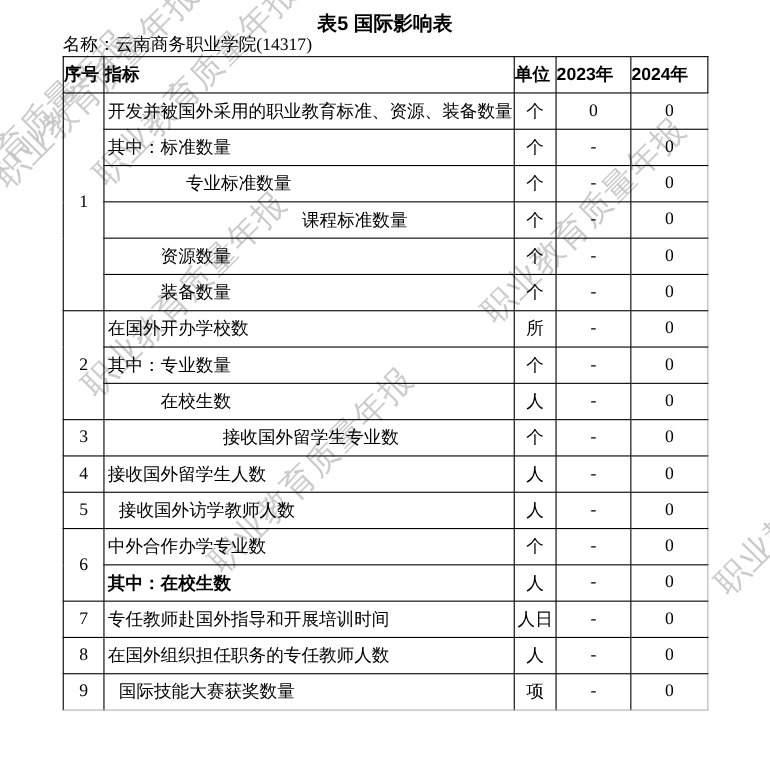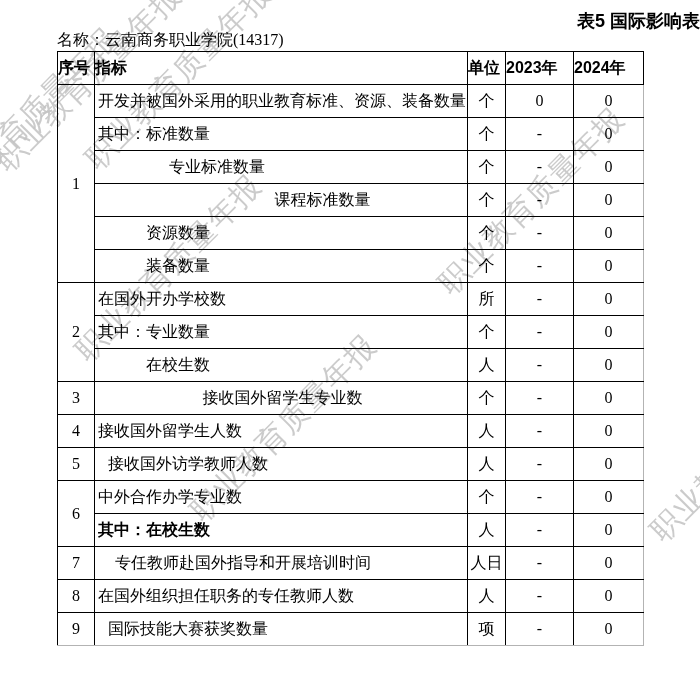--- a/index.html
+++ b/index.html
@@ -10,21 +10,21 @@
   }
   
   .wm-layer { position:absolute; inset:0; z-index:1; pointer-events:none; }
   .wm {
     position:absolute; font-size:30px; line-height:30px; letter-spacing:1px;
     white-space:nowrap; transform:rotate(-45deg); transform-origin:0 0;
     font-family:"Liberation Serif","DejaVu Serif",serif; opacity:0.85;
   }
   
   .title {
-    position:absolute; top:9px; left:0; width:100%; text-align:right;
+    position:absolute; top:9px; left:0; width:100%; text-align:center;
     font-size:18px; font-weight:bold; z-index:2;
     font-family:"Liberation Sans","DejaVu Sans",sans-serif;
   }
   .subtitle {
     position:absolute; top:30px; left:57px; font-size:16px; z-index:2;
   }
   
   .tbl-wrap { position:absolute; left:57px; top:51px; z-index:2; }
   table.tbl { border-collapse:collapse; table-layout:fixed; background:transparent; }
   .tbl th, .tbl td {
@@ -163,21 +163,21 @@
             <td class="c-2024">0</td>
           </tr>
           <tr>
             <td class="c-ind" style="padding-left: 3px; font-weight: bold;">其中：在校生数</td>
             <td class="c-unit">人</td>
             <td class="c-2023">-</td>
             <td class="c-2024">0</td>
           </tr>
           <tr>
             <td class="c-no" rowspan="1">7</td>
-            <td class="c-ind" style="padding-left: 20px;">专任教师赴国外指导和开展培训时间</td>
+            <td class="c-ind" style="padding-left: 3px;">专任教师赴国外指导和开展培训时间</td>
             <td class="c-unit">人日</td>
             <td class="c-2023">-</td>
             <td class="c-2024">0</td>
           </tr>
           <tr>
             <td class="c-no" rowspan="1">8</td>
             <td class="c-ind" style="padding-left: 3px;">在国外组织担任职务的专任教师人数</td>
             <td class="c-unit">人</td>
             <td class="c-2023">-</td>
             <td class="c-2024">0</td>

